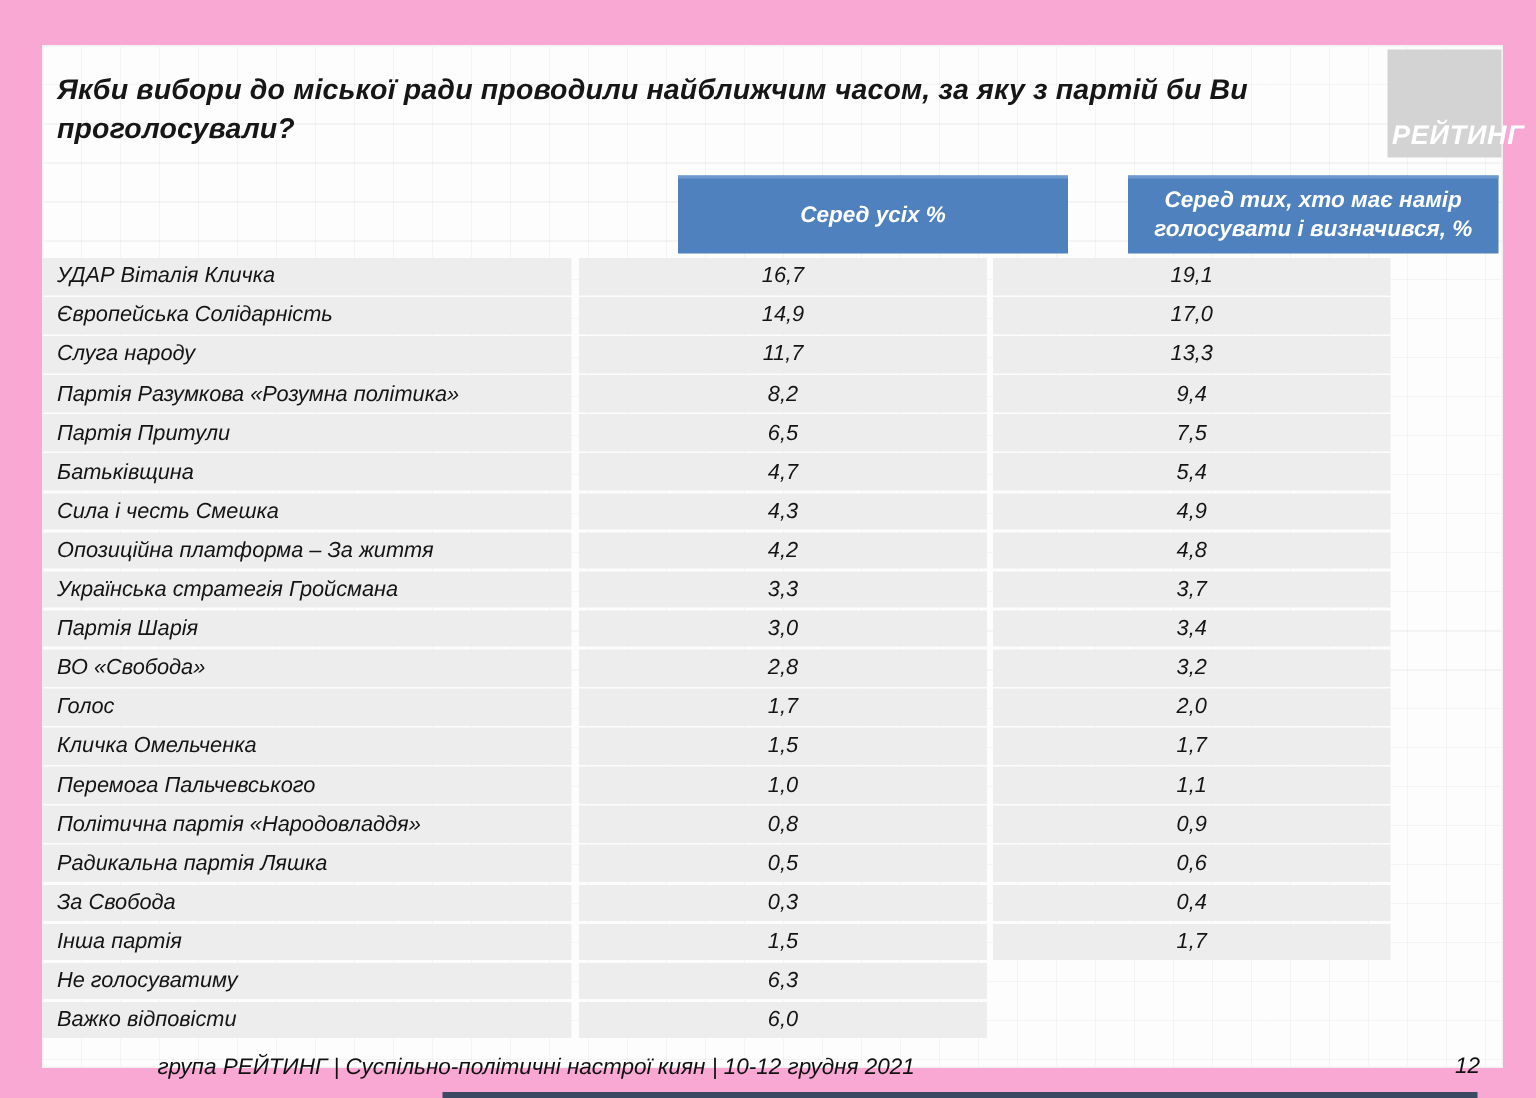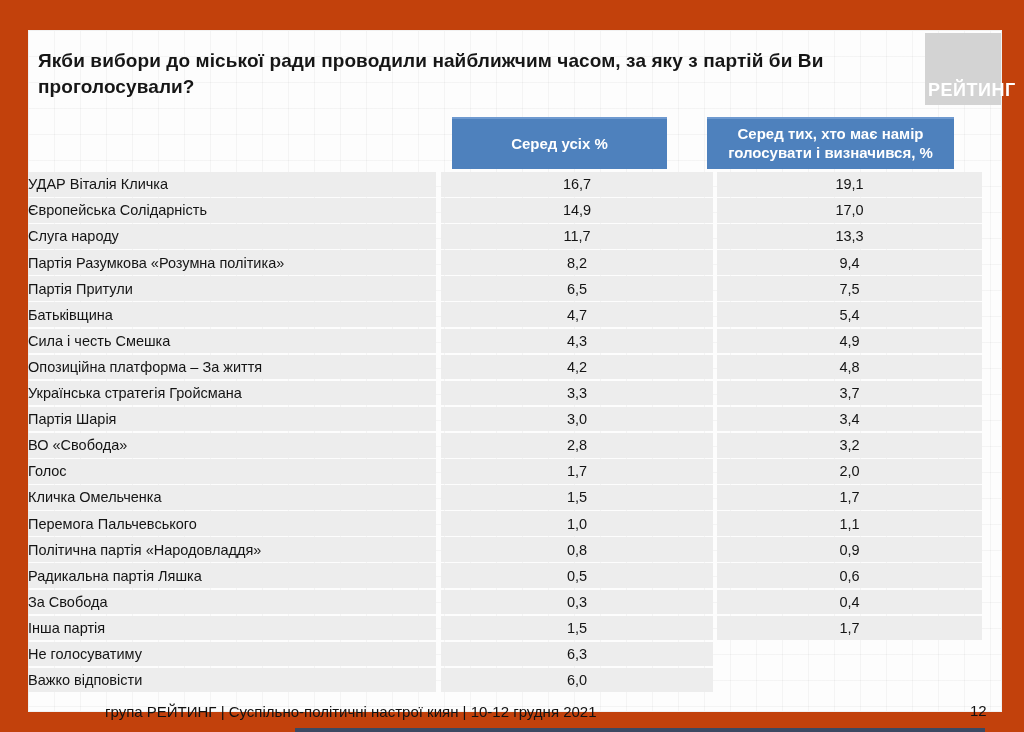--- a/index.html
+++ b/index.html
@@ -1,17 +1,17 @@
 <!DOCTYPE html>
 <html><head>
 <meta charset="utf-8">
 <style>
   html,body{margin:0;padding:0;background:#ffffff;}
   body{font-family:"Liberation Sans","DejaVu Sans",sans-serif;}
-  .stage{position:relative;width:1024px;height:732px;background:#c2410c;overflow:hidden;}
+  .stage{position:relative;width:1024px;height:732px;background:#f9a8d4;overflow:hidden;font-style:italic;}
 
   .slide{
     position:absolute;left:28px;top:30px;width:972px;height:680px;
     background-color:#fdfdfd;
     background-image:
       repeating-linear-gradient(to right, transparent 0 25px, rgba(0,0,0,0.035) 25px 26px),
       repeating-linear-gradient(to bottom, transparent 0 25px, rgba(0,0,0,0.035) 25px 26px);
     border:1px solid #f1f1f1;
   }
 
@@ -33,31 +33,31 @@
 
   
   .tbl{position:absolute;left:28px;top:117px;width:965px;}
   .thead{display:flex;margin-left:424px;}
   .th{
     background:#4e81bd;color:#ffffff;font-weight:bold;font-size:15px;
     display:flex;align-items:center;justify-content:center;text-align:center;
     height:52px;line-height:1.25;border-top:2px solid #6f9ad0;box-sizing:border-box;
     padding:0 8px;
   }
-  .th.c1{width:215px;flex:none;}
+  .th.c1{width:260px;flex:none;}
   .thgap{width:4px;flex:none;}
   .th.c2{width:247px;flex:none;margin-left:36px;}
 
   .tbody{display:flex;flex-direction:column;row-gap:1.5px;margin-top:3px;}
   .trow{display:flex;height:24.6px;}
   .cell{
     background:#ededed;font-size:14.5px;color:#141414;
     display:flex;align-items:center;flex:none;
   }
-  .cell.name{width:408px;box-sizing:border-box;}
+  .cell.name{width:353px;padding-left:10px;box-sizing:border-box;}
   .cgap{width:5px;flex:none;}
   .cgap2{width:4px;flex:none;}
   .cell.num{justify-content:center;}
   .cell.all{width:272px;}
   .cell.decided{width:265px;}
   .cell.empty{background:transparent;}
 
   .footer-text{
     position:absolute;left:105px;top:703px;font-size:15px;color:#111111;
   }

